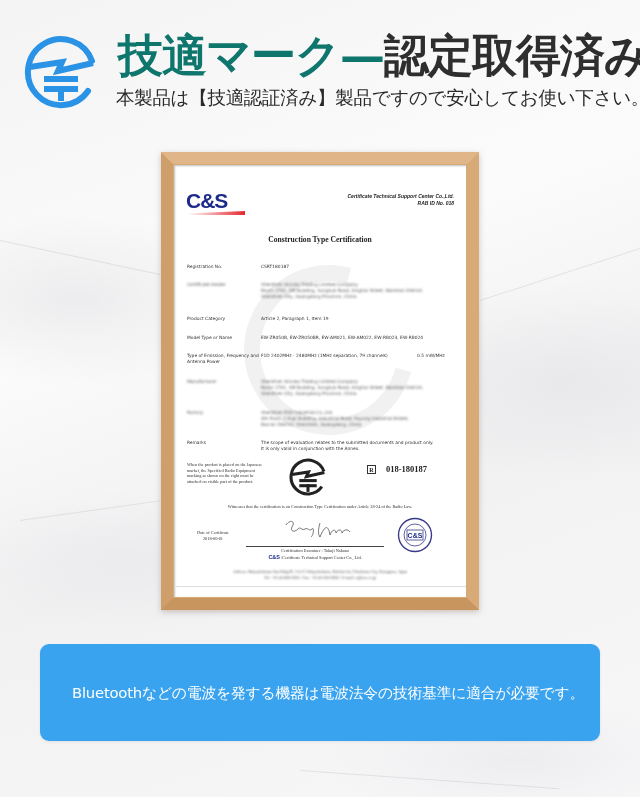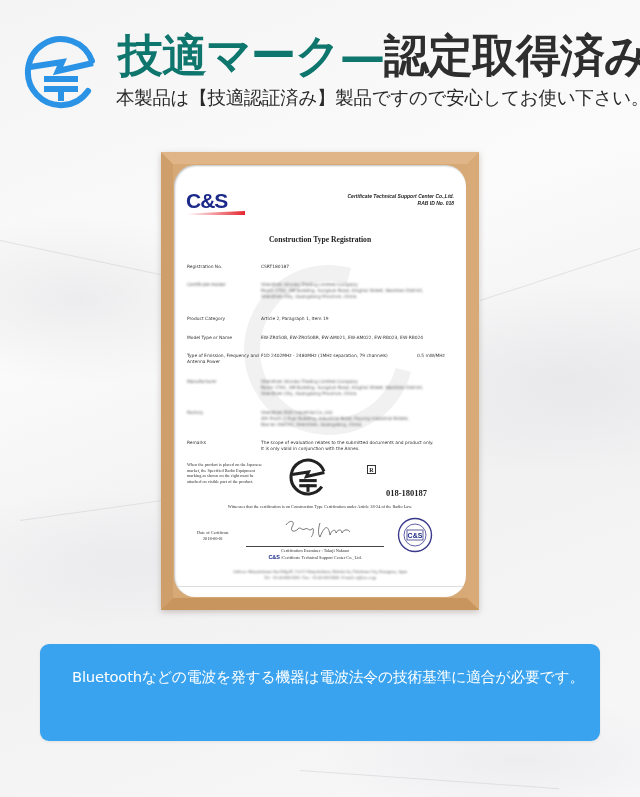--- a/index.html
+++ b/index.html
@@ -23,33 +23,33 @@
   .title .dark { color:#2e2e2e; }
   .subtitle { position:absolute; left:116px; top:86px; font-size:18.5px; color:#2a2a2a; line-height:24px; white-space:nowrap; letter-spacing:-0.3px; }
 
   
   .frame {
     position:absolute; left:161px; top:152px; width:318px; height:458px;
     background:#d7a977;
     box-shadow: 0 2px 6px rgba(120,100,80,0.35);
   }
   .frame::before { content:""; position:absolute; inset:0; border-top:12px solid #e0b688; border-left:12px solid #cf9f6b; border-right:12px solid #d8aa78; border-bottom:12px solid #c8955f; }
-  .paper { position:absolute; left:13px; top:13px; right:13px; bottom:13px; background:#fff; overflow:hidden; box-shadow: inset 1px 1px 2px rgba(0,0,0,0.25); border-radius: 21px; }
+  .paper { position:absolute; left:13px; top:13px; right:13px; bottom:13px; background:#fff; overflow:hidden; box-shadow: inset 1px 1px 2px rgba(0,0,0,0.25); }
   .doc { position:absolute; font-family:"Liberation Serif", serif; color:#222; }
   .cs-logo { position:absolute; left:12px; top:24px; font-family:"Liberation Sans", sans-serif; font-weight:bold; font-size:21px; color:#1b2a8a; letter-spacing:-1px; }
   .cs-swoosh { position:absolute; left:13px; top:46px; width:58px; height:4px; background:linear-gradient(90deg, rgba(230,30,40,0) 0%, #e52630 100%); clip-path:polygon(0 60%,100% 0,100% 100%,0 100%); }
   .issuer { position:absolute; right:12px; top:28px; text-align:right; font-family:"Liberation Sans", sans-serif; font-style:italic; font-weight:bold; font-size:5px; line-height:7px; color:#222; }
   .cert-title { position:absolute; left:0; right:0; top:70px; text-align:center; font-family:"Liberation Serif", serif; font-weight:bold; font-size:7.6px; color:#222; }
   .row-label { position:absolute; left:13px; font-size:4.4px; line-height:6px; color:#333; }
   .row-val { position:absolute; left:87px; font-size:4.4px; line-height:6px; color:#333; white-space:nowrap; }
   .blur { filter:blur(1.2px); color:#555; }
   .watermark { position:absolute; left:70px; top:100px; width:170px; height:170px; border-radius:50%; border:16px solid rgba(200,200,200,0.25); border-right-color:transparent; transform:rotate(-30deg); }
   .giteki { position:absolute; left:114px; top:292px; width:40px; height:40px; }
   .r-box { position:absolute; left:193px; top:300px; width:9px; height:9px; border:1px solid #333; font-size:6px; font-weight:bold; text-align:center; line-height:8px; }
-  .reg-no { position:absolute; left:212px; top:299px; font-size:8.5px; font-weight:bold; color:#222;margin-top:24px; }
+  .reg-no { position:absolute; left:212px; top:299px; font-size:8.5px; font-weight:bold; color:#222; }
   .marking-text { position:absolute; left:13px; top:297px; width:80px; font-size:4.3px; line-height:5.6px; color:#333; }
   .witness { position:absolute; left:0; right:0; top:339px; text-align:center; font-size:4.3px; color:#333; }
   .date-label { position:absolute; left:23px; top:365px; text-align:center; font-size:4.3px; line-height:6px; color:#333; }
   .signature { position:absolute; left:106px; top:352px; width:80px; height:24px; }
   .sig-line { position:absolute; left:72px; top:381px; width:138px; height:1px; background:#444; }
   .examiner { position:absolute; left:72px; width:138px; top:383px; text-align:center; font-size:4.3px; line-height:6px; color:#333; }
   .mini-cs { font-family:"Liberation Sans", sans-serif; font-weight:bold; color:#1b2a8a; font-size:5.5px; }
   .seal { position:absolute; left:223px; top:352px; width:36px; height:36px; }
   .footer-addr { position:absolute; left:20px; right:20px; top:404px; text-align:center; font-size:4px; line-height:6px; color:#555; filter:blur(1px); }
   .paper-line { position:absolute; left:0; right:0; top:421px; height:1px; background:#ddd; }
@@ -89,21 +89,21 @@
     <div class="watermark"></div>
 
     <div class="cs-logo">C&amp;S</div>
     <div class="cs-swoosh"></div>
 
     <div class="issuer">
       <div>Certificate Technical Support Center Co.,Ltd.</div>
       <div>RAB ID No. 018</div>
     </div>
 
-    <div class="cert-title">Construction Type Registration</div>
+    <div class="cert-title">Construction Type Certification</div>
 
     <div class="row-label" style="top:99px;">Registration No.</div>
     <div class="row-val" style="top:99px;">CSRT180187</div>
 
     <div class="row-label blur" style="top:117px;">Certificate Holder</div>
     <div class="row-val blur" style="top:117px;">
       <div>Shenzhen Xinxiao Trading Limited Company</div>
       <div>Room 1701, 3M Building, Sungkuk Road, Xinghai Street, Nanshan District,</div>
       <div>Shenzhen City, Guangdong Province, China</div>
     </div>
@@ -177,14 +177,14 @@
 
     <div class="doc footer-addr">
       <div>Address: Shinyokohama Sun Bldg.8F, 2-4-13 Shinyokohama, Kohoku-ku, Yokohama City, Kanagawa, Japan</div>
       <div>Tel: +81-45-000-0000  /  Fax: +81-45-000-0000  /  E-mail: cs@csc.co.jp</div>
     </div>
     <div class="paper-line"></div>
   </div>
 </div>
 
 <div class="info-box">
-  <div class="info-line" style="top:24px;padding-left:16px;">Bluetoothなどの電波を発する機器は電波法令の技術基準に適合が必要です。</div>
+  <div class="info-line" style="top:40px;padding-left:16px;">Bluetoothなどの電波を発する機器は電波法令の技術基準に適合が必要です。</div>
 </div>
 
 </body></html>

